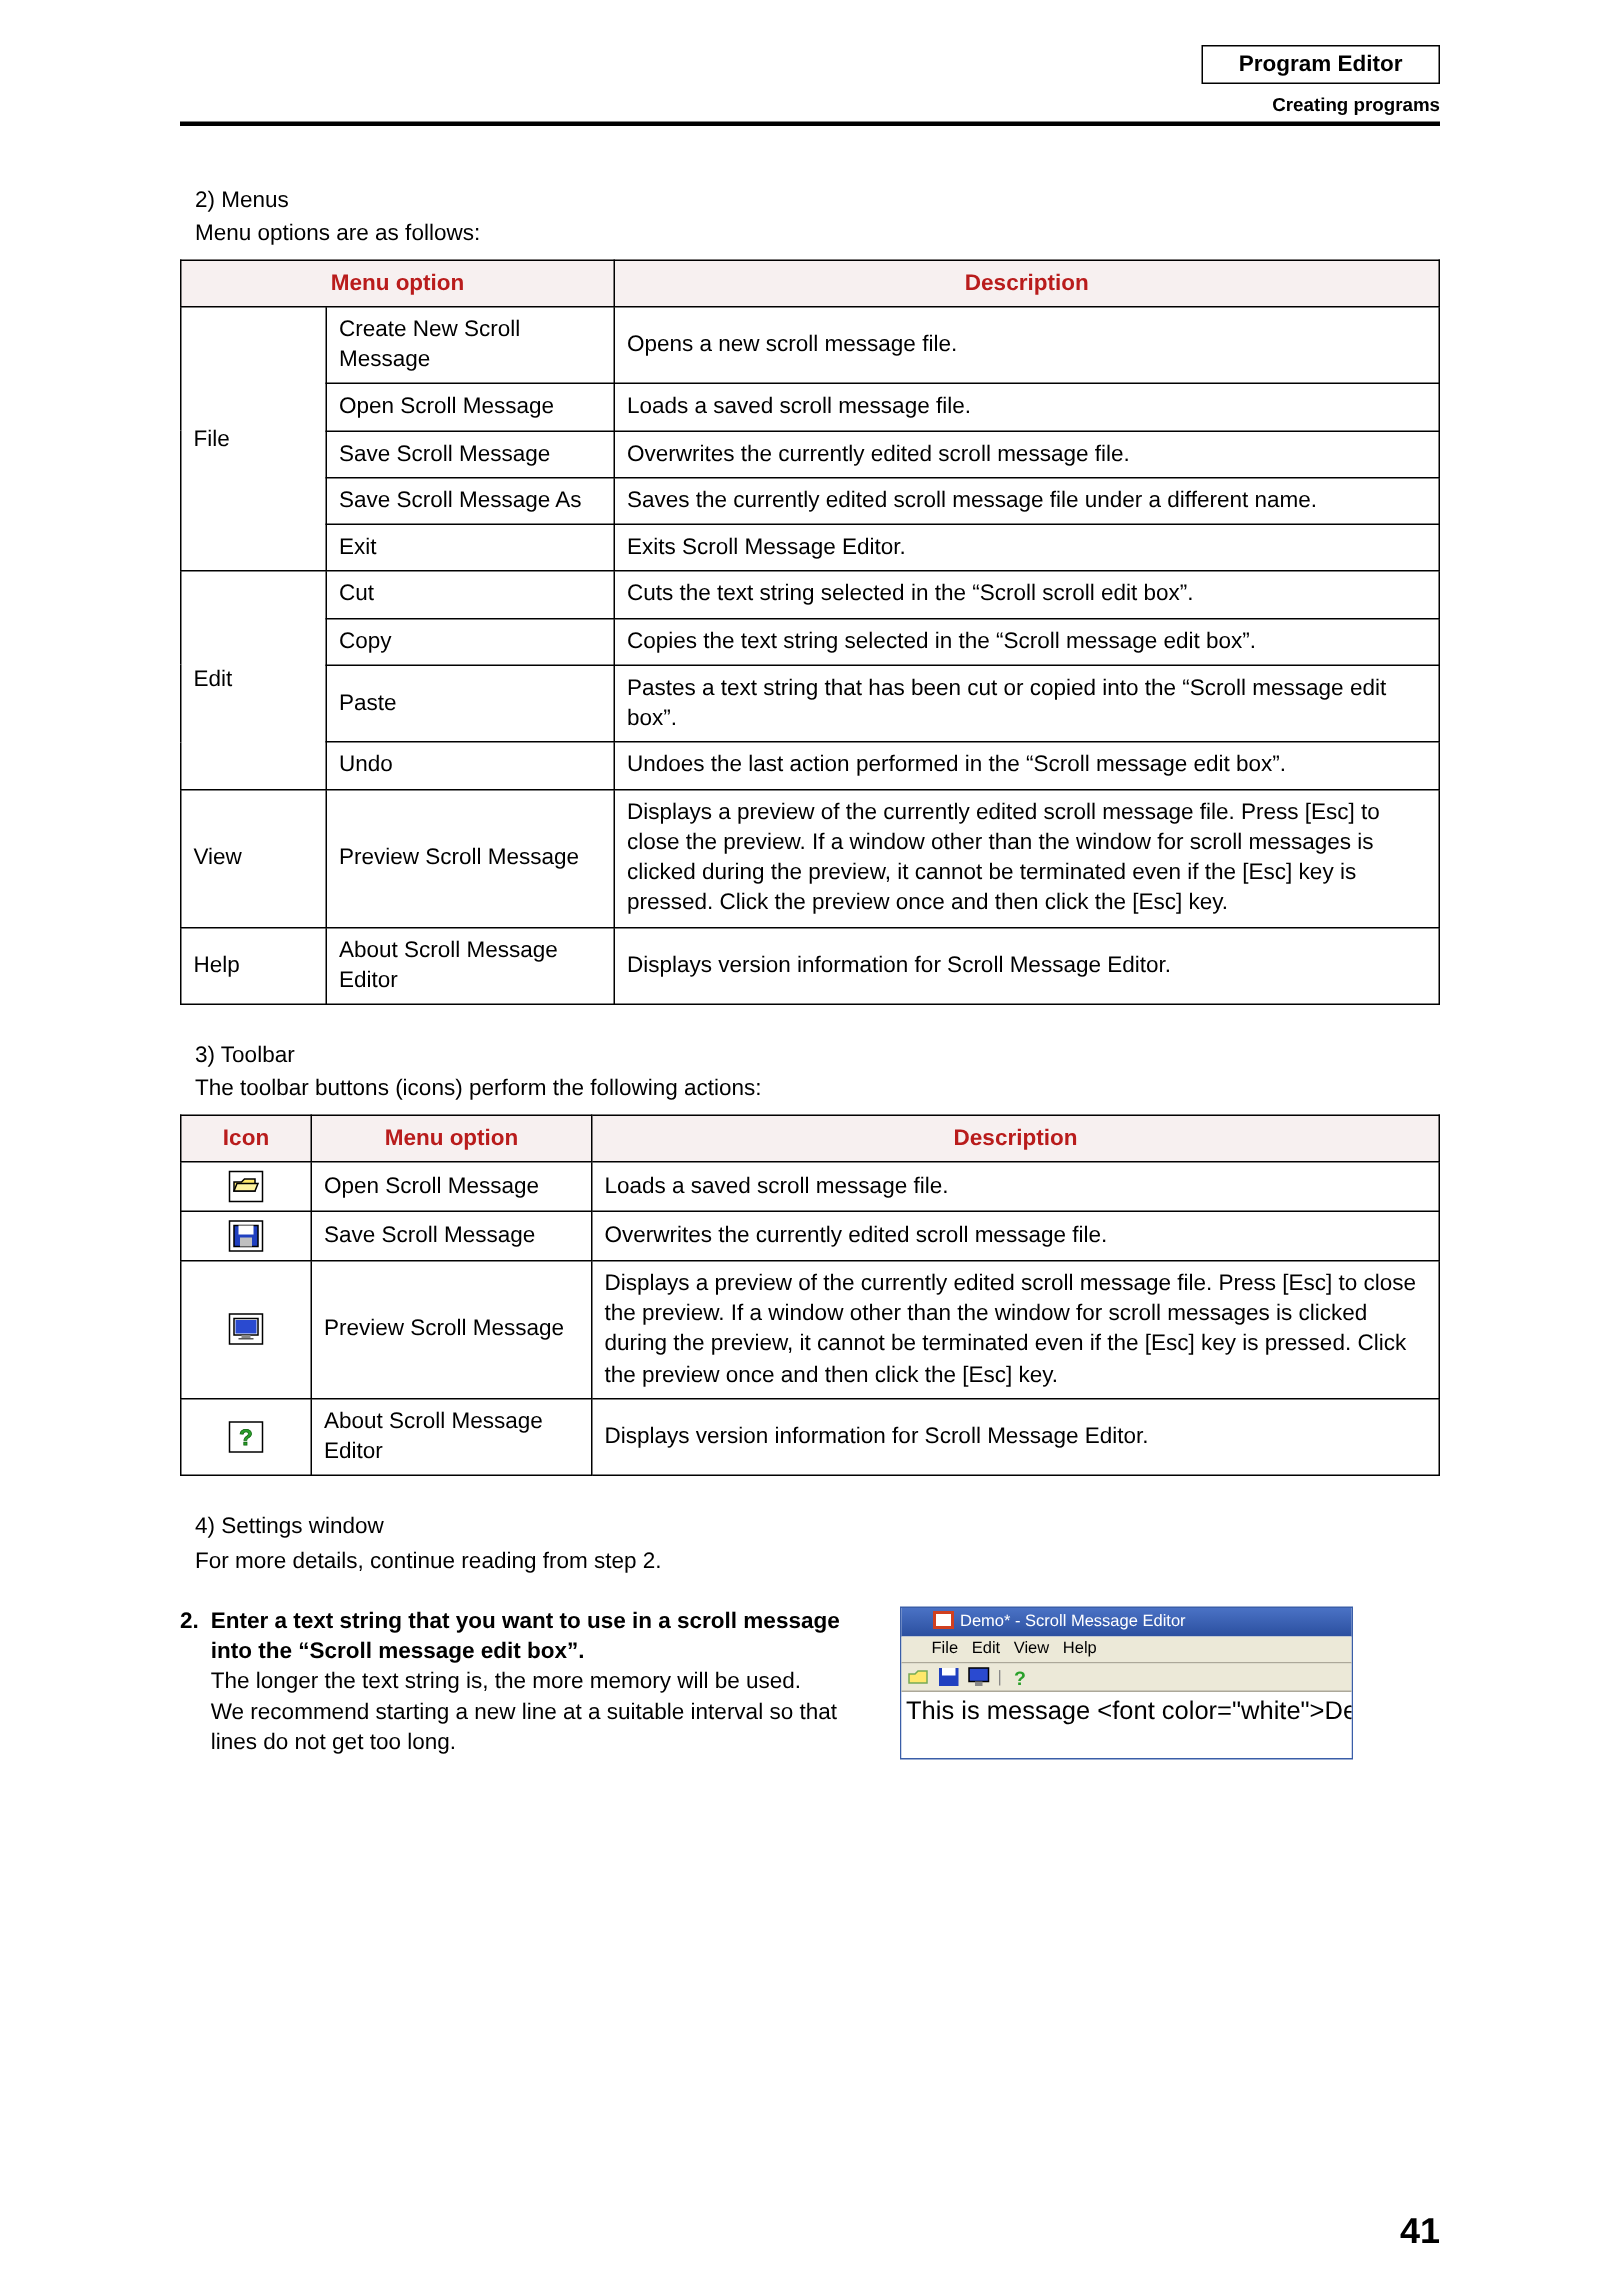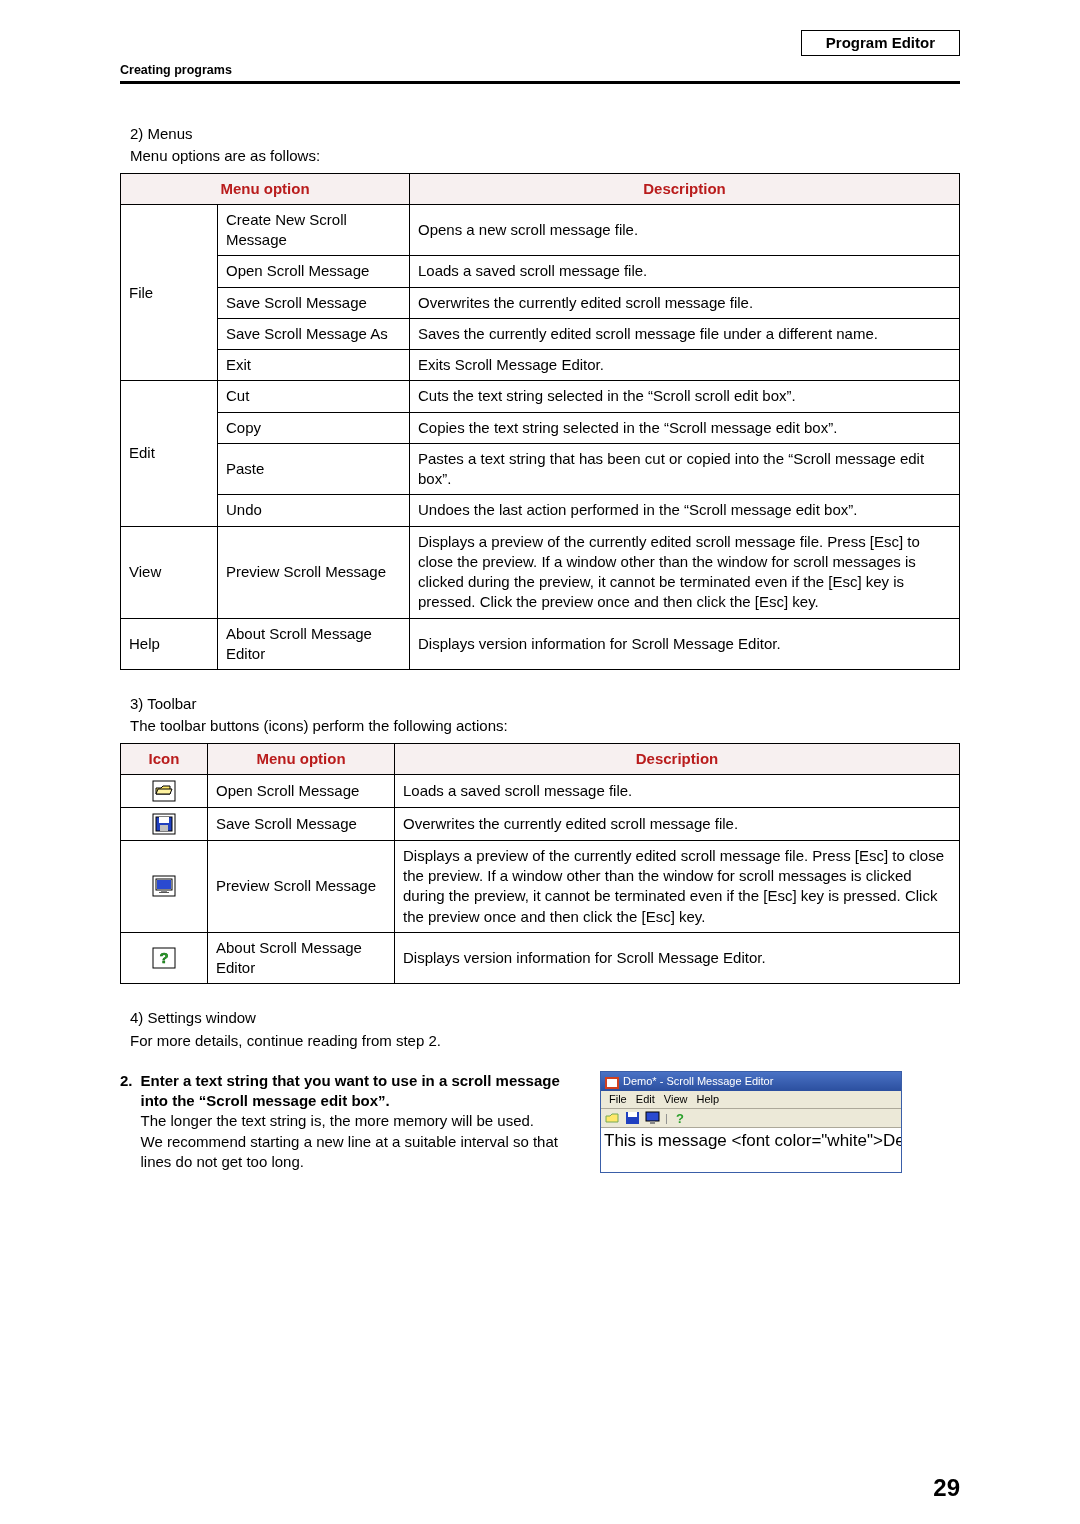--- a/index.html
+++ b/index.html
@@ -17,21 +17,21 @@
   }
   .header-title {
     display: inline-block;
     border: 1px solid #000;
     padding: 2px 24px;
     font-weight: bold;
     font-size: 15px;
     margin-left: 41px;
   }
   .header-sub {
-    text-align: left;
+    text-align: right;
     font-size: 12.5px;
     font-weight: bold;
     margin-bottom: 2px;
   }
   .hr {
     border: none;
     border-top: 3px solid #000;
     margin: 2px 0 40px 0;
   }
   .section-title {
@@ -74,29 +74,29 @@
   
   .mini-window {
     border: 1px solid #3a5ea8;
     width: 300px;
     font-size: 11px;
     font-family: Tahoma, Arial, sans-serif;
   }
   .mw-title {
     background: linear-gradient(#4a72c5, #2b4f9f);
     color: #fff;
-    padding: 2px 4px;
+    padding: 2px 21px;
     display: flex;
-    align-items: flex-end;
+    align-items: flex-start;
     gap: 4px;
   }
   .mw-menu {
     background: #ece9d8;
     border-bottom: 1px solid #aca899;
-    padding: 1px 8px;
+    padding: 1px 20px;
   }
   .mw-menu span { margin-right: 6px; text-decoration: underline; text-decoration-color: transparent; }
   .mw-menu span::first-letter { text-decoration: underline; }
   .mw-tool {
     background: #ece9d8;
     border-bottom: 1px solid #aca899;
     padding: 2px 4px;
     display: flex; gap: 4px; align-items: center;
   }
   .mw-body {
@@ -302,13 +302,13 @@
         <span style="color:#888">|</span>
         <svg width="16" height="14">
             <text x="8" y="12" text-anchor="middle" font-size="13" font-weight="bold" fill="#2aa02a">?</text>
           </svg>
       </div>
       <div class="mw-body">This is message &lt;font color="white"&gt;Demo&lt;/fo</div>
     </div>
   </div>
 </div>
 
-<div class="page-num">29</div>
+<div class="page-num">41</div>
 
 </body></html>

